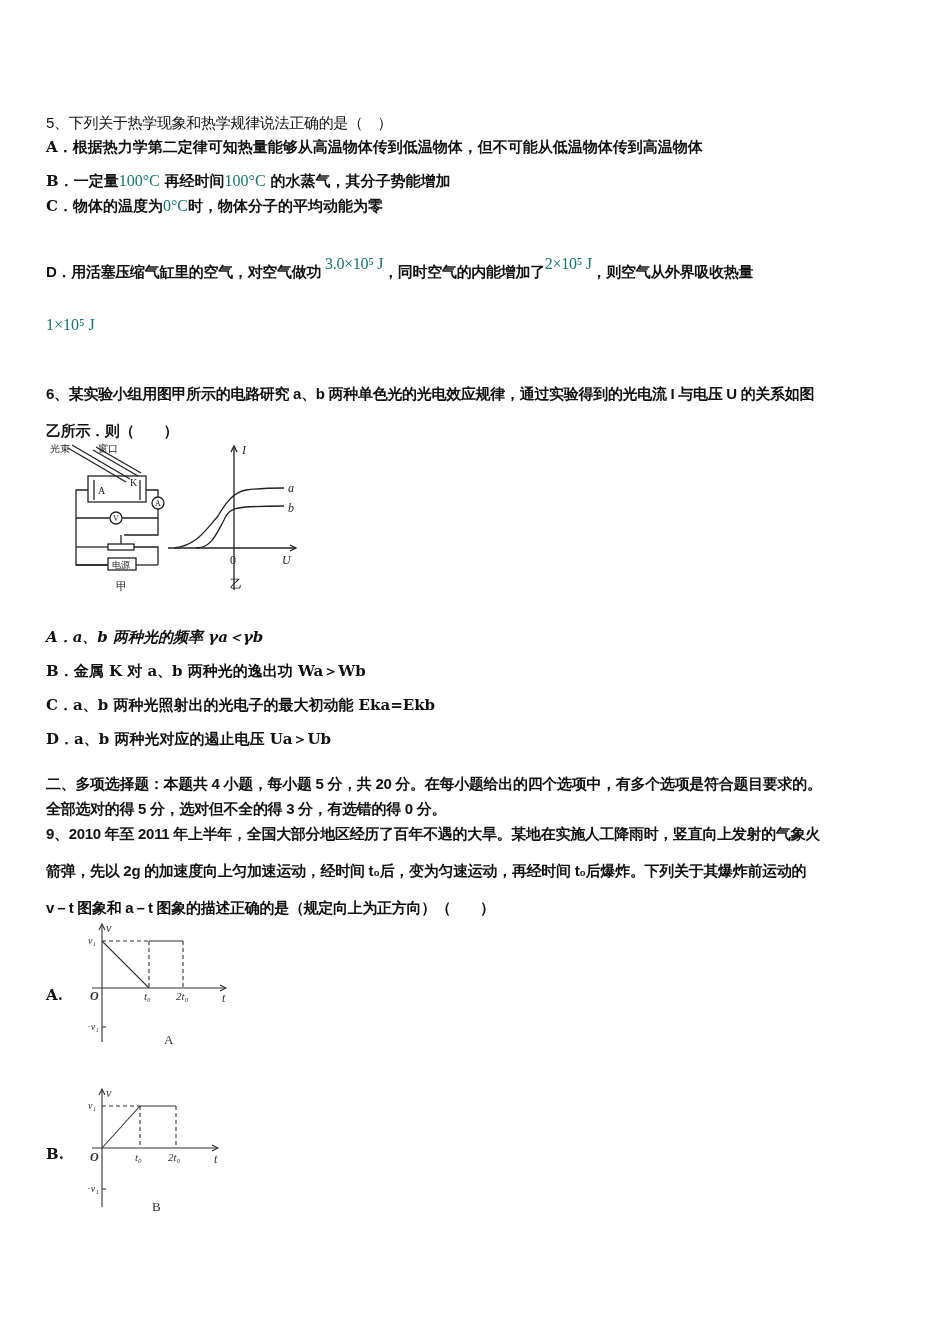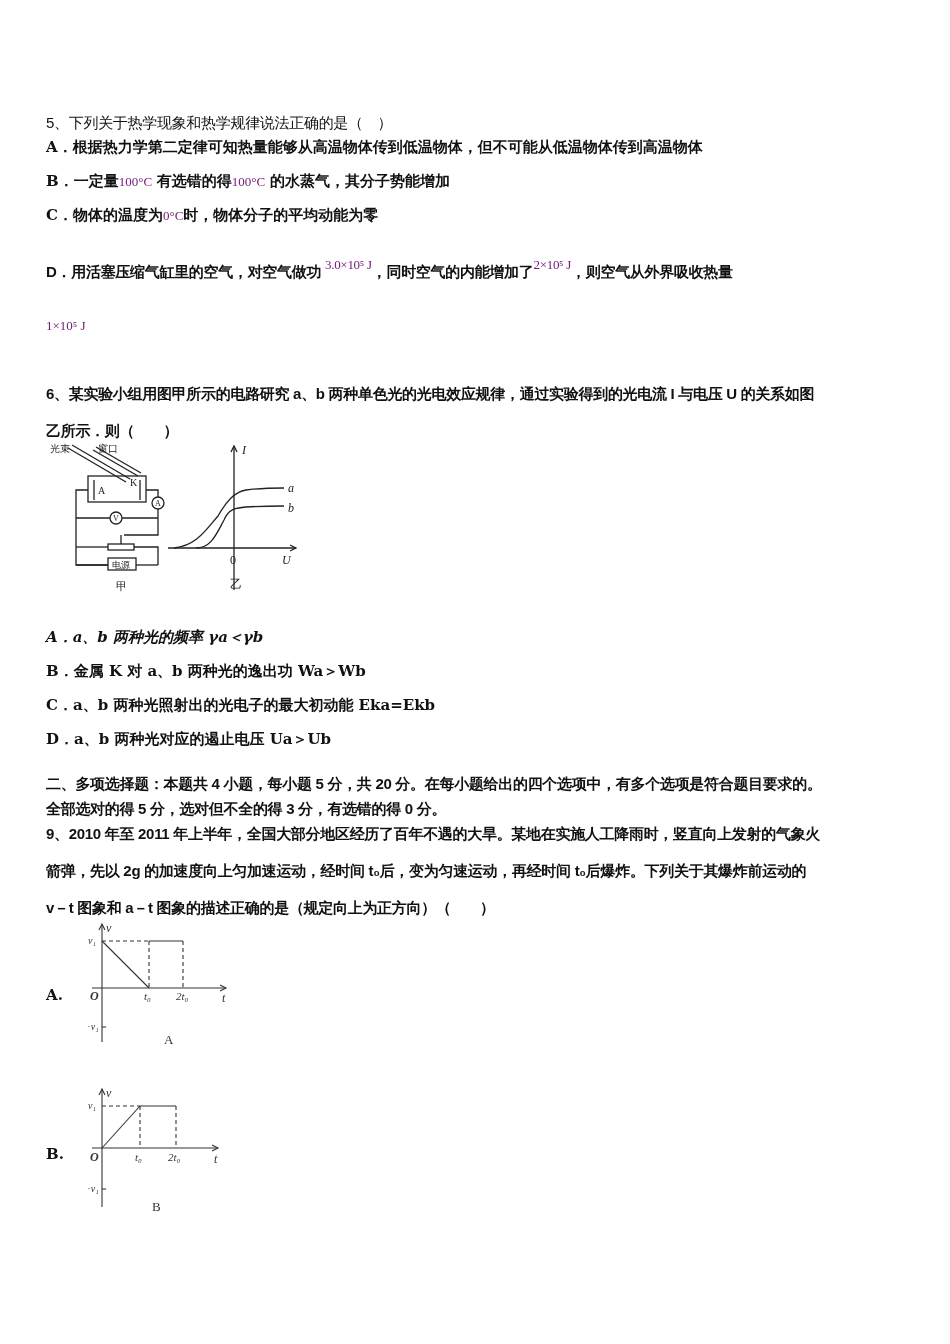--- a/index.html
+++ b/index.html
@@ -1,39 +1,39 @@
 <!DOCTYPE html>
 <html><head>
 <meta charset="utf-8">
 <style>
   html, body { margin: 0; padding: 0; background: #ffffff; }
   body { width: 950px; height: 1344px; position: relative; overflow: hidden;
          font-family: "DejaVu Serif", "Liberation Serif", serif; color: #111; }
   .line { position: absolute; left: 46px; font-size: 15px; white-space: nowrap; line-height: 20px; }
   .bold { font-weight: bold; }
   .cond { font-family: "Liberation Sans", "DejaVu Sans", sans-serif; letter-spacing: -0.3px; margin-top: 11px; }
-  .math { color: #701a75; font-family: "Liberation Serif", serif; font-size: 13px; }
+  .math { color: #0f766e; font-family: "Liberation Serif", serif; font-size: 16px; }
   .math-raised { position: relative; top: -8px; }
   .fig { position: absolute; }
   svg text { font-family: "Liberation Serif", serif; }
 </style>
 </head>
 <body>
 
 <div class="line cond" style="top:102px;">5、下列关于热学现象和热学规律说法正确的是（　）</div>
 
 <div class="line" style="top:137px;text-align:right;">
   <span class="bold">A．</span><span class="bold">根据热力学第二定律可知热量能够从高温物体传到低温物体，但不可能从低温物体传到高温物体</span>
 </div>
 
 <div class="line" style="top:171px;">
-  <span class="bold">B．</span><span class="bold">一定量</span><span class="math">100°C</span>&nbsp;<span class="bold">有选错的得</span><span class="math">100°C</span>&nbsp;<span class="bold">的水蒸气，其分子势能增加</span>
+  <span class="bold">B．</span><span class="bold">一定量</span><span class="math">100°C</span>&nbsp;<span class="bold">再经时间</span><span class="math">100°C</span>&nbsp;<span class="bold">的水蒸气，其分子势能增加</span>
 </div>
 
-<div class="line" style="top:205px;">
+<div class="line" style="top:196px;">
   <span class="bold">C．</span><span class="bold">物体的温度为</span><span class="math">0°C</span><span class="bold">时，物体分子的平均动能为零</span>
 </div>
 
 <div class="line cond" style="top:251px;">
   <span class="bold">D．</span><span class="bold">用活塞压缩气缸里的空气，对空气做功</span>
   <span class="math math-raised">3.0×10⁵ J</span><span class="bold">，同时空气的内能增加了</span><span class="math math-raised">2×10⁵ J</span><span class="bold">，则空气从外界吸收热量</span>
 </div>
 <div class="line" style="top:315px;">
   <span class="math">1×10⁵ J</span>
 </div>

